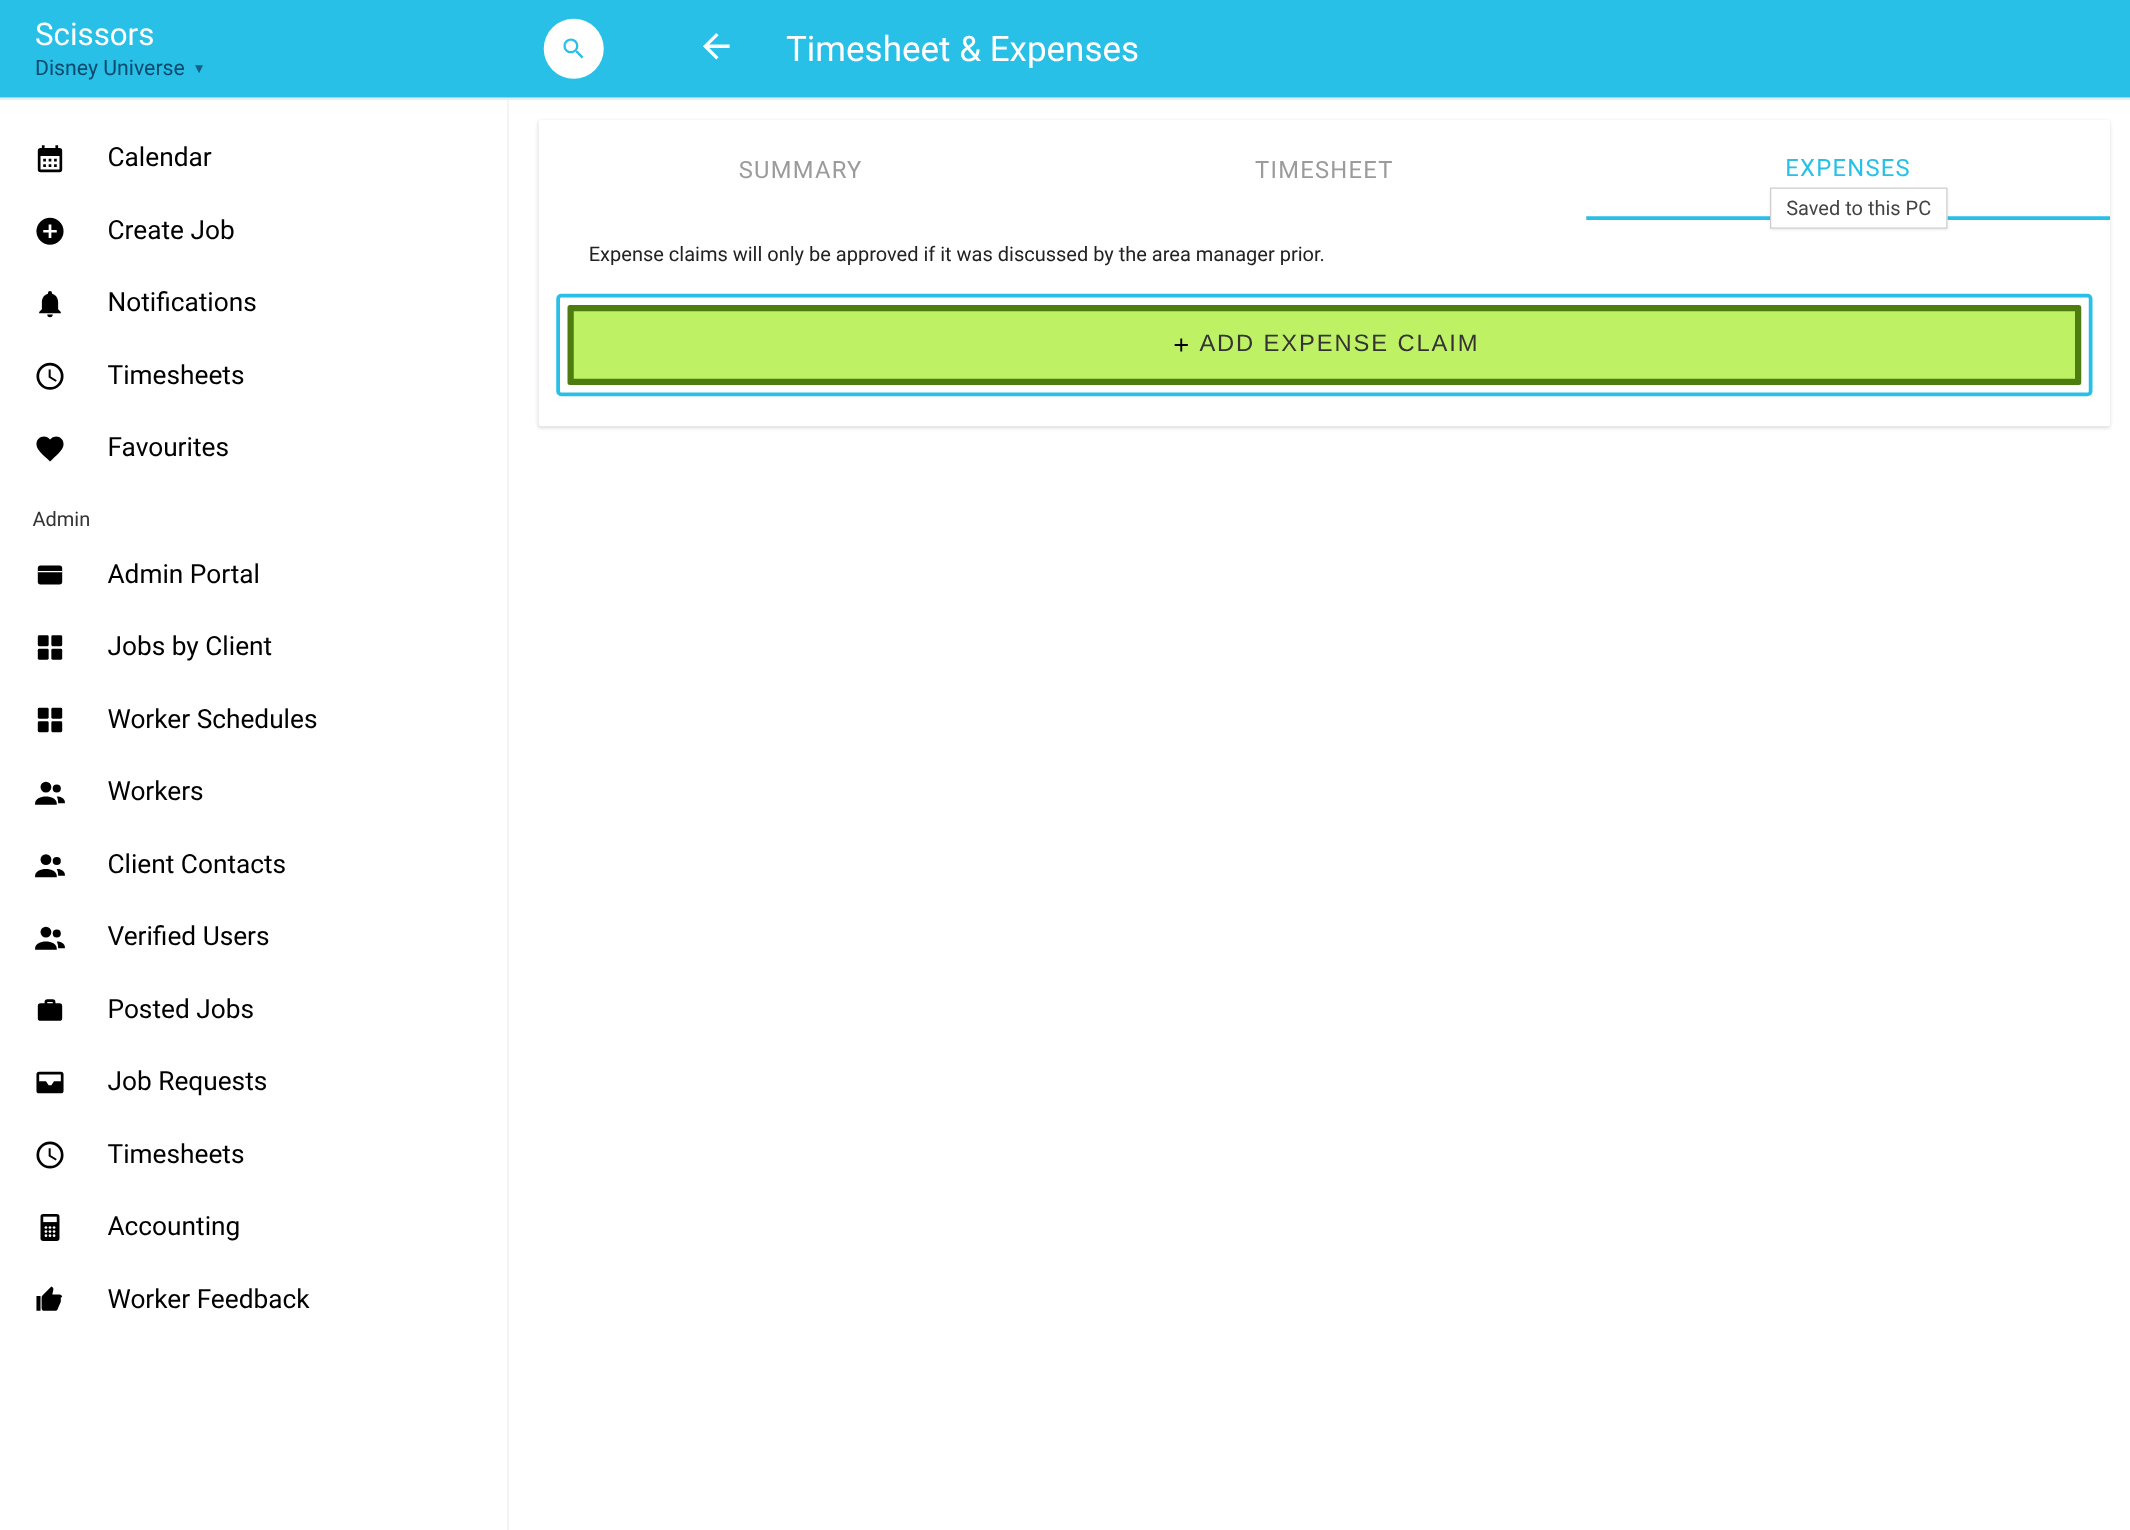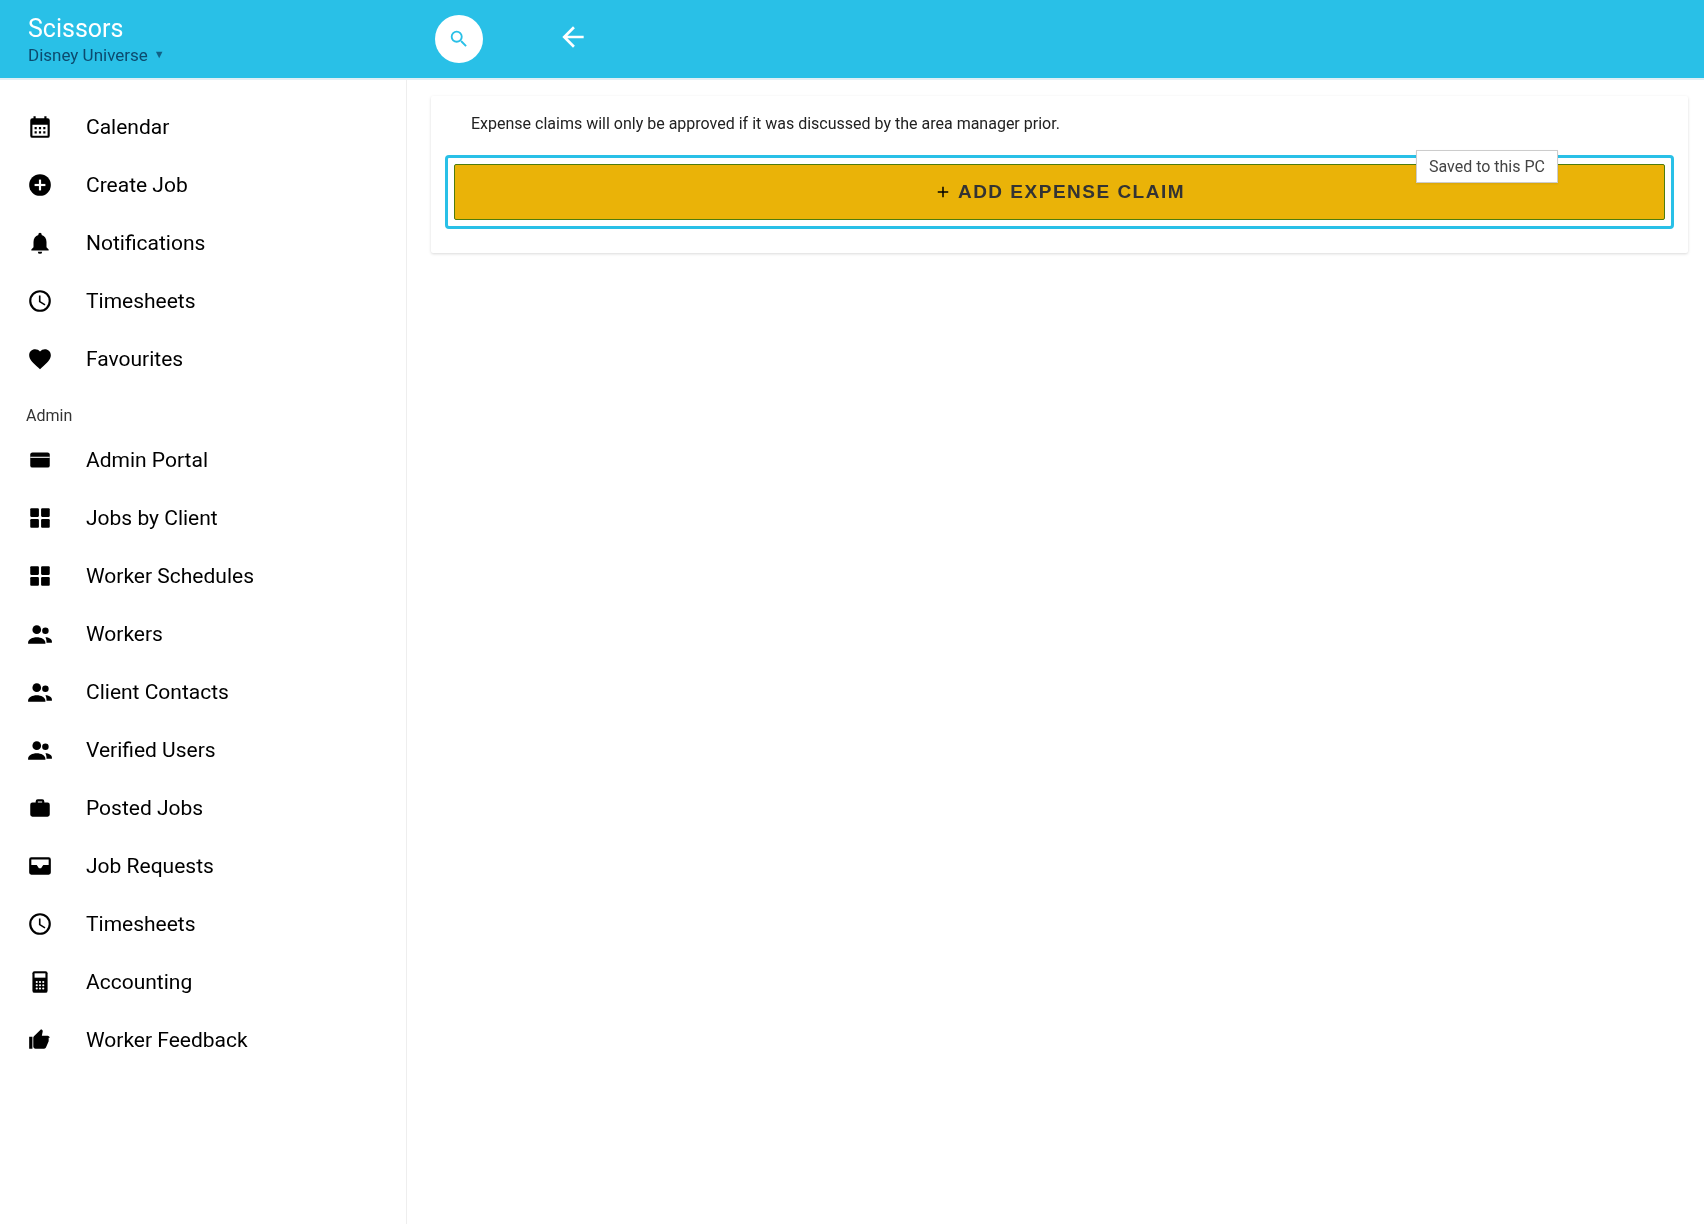--- a/index.html
+++ b/index.html
@@ -36,21 +36,21 @@
 .main { flex: 1; padding: 16px 16px 16px 24px; background: #fff; }
 .card { background: #fff; box-shadow: 0 1px 3px rgba(0,0,0,.15); border-radius: 2px; padding: 0 0 24px 0; position: relative; }
 
 .tabs { display: flex; height: 80px; }
 .tab { flex: 1; display: flex; align-items: center; justify-content: center; font-size: 19px; letter-spacing: 1px; color: #9b9b9b; border-bottom: 2px solid transparent; cursor: pointer; }
 .tab.active { color: #29c0e7; border-bottom: 3px solid #29c0e7; }
 
 .info-text { font-size: 16px; color: #222; padding: 18px 40px 14px 40px; }
 
 .add-btn-wrap { margin: 8px 14px 0 14px; padding: 6px; border: 3px solid #29c0e7; border-radius: 4px; }
-.add-btn { width: 100%; background: #eab308; border: 1px solid #4d7c0f; border-radius: 2px; padding: 16px 0; font-size: 19px; letter-spacing: 1.5px; color: #333; display: flex; align-items: center; justify-content: center; gap: 6px; cursor: pointer; font-weight: bold; }
+.add-btn { width: 100%; background: #bef264; border: 5px solid #4d7c0f; border-radius: 2px; padding: 16px 0; font-size: 19px; letter-spacing: 1.5px; color: #333; display: flex; align-items: center; justify-content: center; gap: 6px; cursor: pointer; }
 .add-btn svg { width: 18px; height: 18px; }
 
 .saved-tooltip { position: absolute; top: 54px; right: 130px; background: #fff; border: 1px solid #ccc; padding: 6px 12px; font-size: 16px; color: #444; box-shadow: 0 1px 2px rgba(0,0,0,.08); }
 </style>
 </head>
 <body>
 
 <div class="topbar">
   <div class="brand">
     <div class="brand-title">Scissors</div>
@@ -62,20 +62,21 @@
   <div class="search-btn">
     <svg viewBox="0 0 24 24">
         <path fill="#29c0e7" d="M15.5 14h-.79l-.28-.27A6.471 6.471 0 0016 9.5 6.5 6.5 0 109.5 16c1.61 0 3.09-.59 4.23-1.57l.27.28v.79l5 4.99L20.49 19l-4.99-5zm-6 0C7.01 14 5 11.99 5 9.5S7.01 5 9.5 5 14 7.01 14 9.5 11.99 14 9.5 14z"></path>
       </svg>
   </div>
   <div class="back-btn">
     <svg viewBox="0 0 24 24">
         <path d="M20 11H7.83l5.59-5.59L12 4l-8 8 8 8 1.41-1.41L7.83 13H20v-2z"></path>
       </svg>
   </div>
+  <div class="page-title">Timesheet &amp; Expenses</div>
 </div>
 
 <div class="container">
   <div class="sidebar">
     <div class="nav-item">
       <span class="icon-wrap">
           <svg viewBox="0 0 24 24">
             <path d="M19 4h-1V2h-2v2H8V2H6v2H5a2 2 0 00-2 2v14a2 2 0 002 2h14a2 2 0 002-2V6a2 2 0 00-2-2zm0 16H5V10h14v10zM7 12h2v2H7zm4 0h2v2h-2zm4 0h2v2h-2zM7 16h2v2H7zm4 0h2v2h-2zm4 0h2v2h-2z"></path>
           </svg>
         </span>
@@ -228,20 +229,31 @@
             <path d="M2 20h3V9H2v11zm19-10c0-1.1-.9-2-2-2h-5.3l.8-3.8v-.3c0-.4-.2-.8-.4-1.1L13 2l-6.6 6.6c-.4.4-.6.9-.6 1.4v8c0 1.1.9 2 2 2h8c.8 0 1.5-.5 1.8-1.2l2.3-5.4c.1-.2.1-.4.1-.6V10z"></path>
           </svg>
         </span>
       <span class="label">Worker Feedback</span>
     </div>
     <div style="height:60px"></div>
   </div>
 
   <div class="main">
     <div class="card">
+      <div class="tabs">
+        <div class="tab">
+            <span>SUMMARY</span>
+          </div>
+        <div class="tab">
+            <span>TIMESHEET</span>
+          </div>
+        <div class="tab active">
+            <span>EXPENSES</span>
+          </div>
+      </div>
 
       <div class="saved-tooltip">Saved to this PC</div>
 
       <div class="info-text">Expense claims will only be approved if it was discussed by the area manager prior.</div>
 
       <div class="add-btn-wrap">
         <button class="add-btn">
           <svg viewBox="0 0 24 24">
               <path d="M11 5h2v14h-2z"></path>
               <path d="M5 11h14v2H5z"></path>

